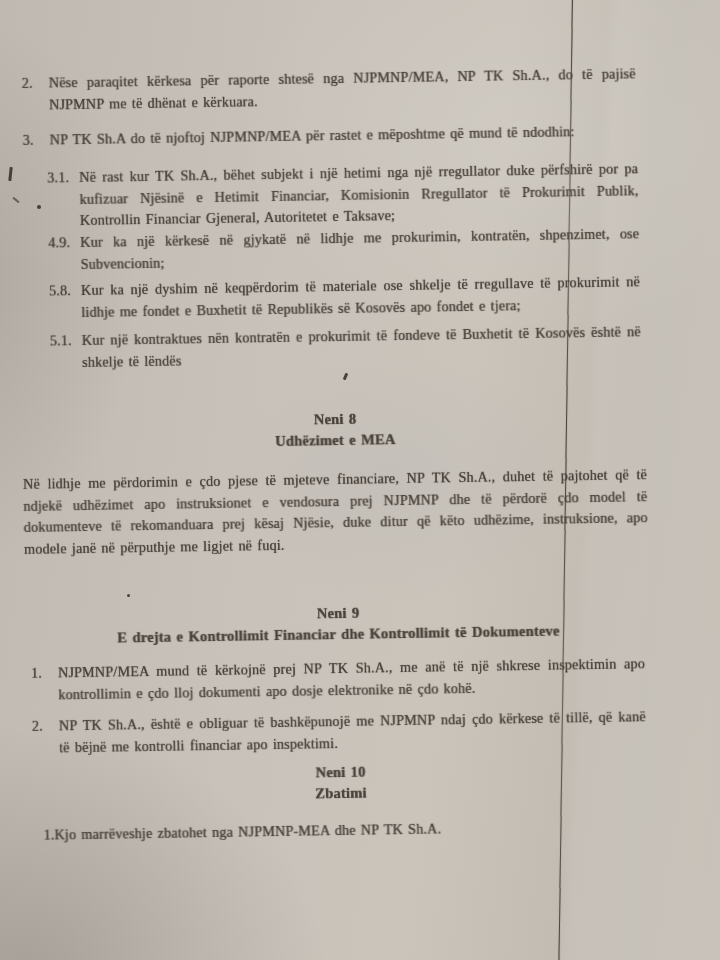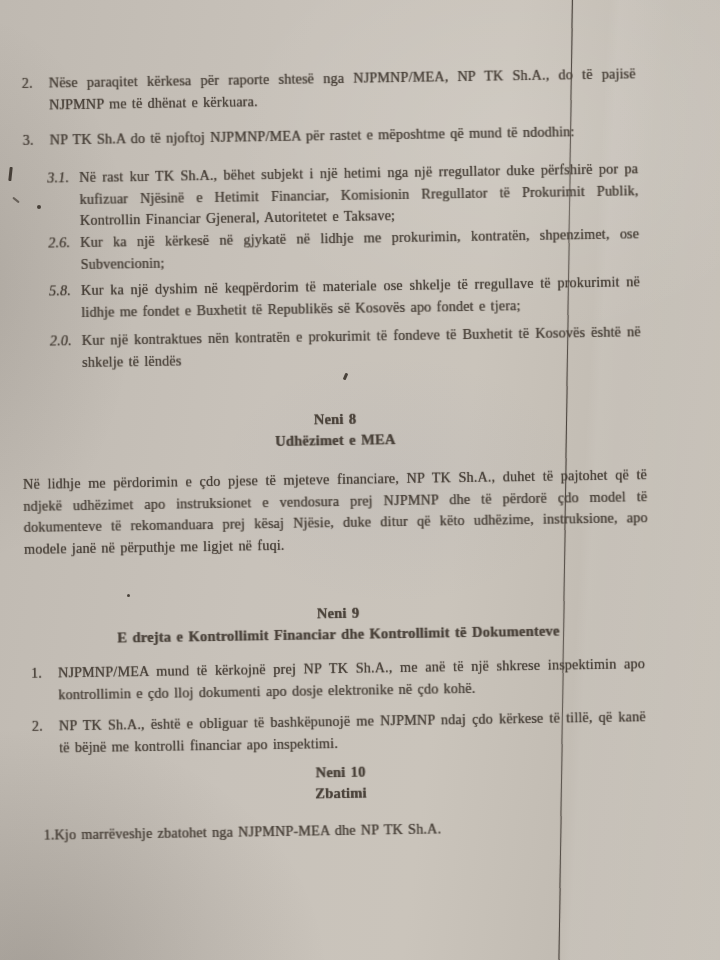--- a/index.html
+++ b/index.html
@@ -36,21 +36,21 @@
     filter:blur(0.3px);
     font-size:14.2px;line-height:21.6px;
     letter-spacing:0.15px;word-spacing:1.5px;
     text-shadow:0 0 0.8px rgba(74,66,58,0.75), 0.4px 0.4px 0.7px rgba(74,66,58,0.30);
   }
   .abs{position:absolute;}
   .li{display:flex;align-items:flex-start;}
   .li .num{flex:0 0 auto;}
   .li .txt{flex:1 1 auto;text-align:justify;}
   .num-main{width:27px;}
-  .num-sub{width:32px;font-style:italic;}
+  .num-sub{width:32px;}
   .heading{font-weight:bold;text-align:center;font-size:14.6px;}
   .para{text-align:justify;}
   .mark{position:absolute;background:rgba(45,38,31,0.82);border-radius:1px;}
   .mark-dot{border-radius:50%;}
 </style>
 </head>
 <body>
 
 <div class="photo">
 
@@ -74,31 +74,31 @@
       <span class="num num-main">3.</span>
       <span class="txt">NP TK Sh.A do të njoftoj NJPMNP/MEA për rastet e mëposhtme që mund të ndodhin:</span>
     </div>
 
     <div class="abs li" style="left:52px;top:163px;width:591px;">
       <span class="num num-sub">3.1.</span>
       <span class="txt">Në rast kur TK Sh.A., bëhet subjekt i një hetimi nga një rregullator duke përfshirë por pa kufizuar Njësinë e Hetimit Financiar, Komisionin Rregullator të Prokurimit Publik, Kontrollin Financiar Gjeneral, Autoritetet e Taksave;</span>
     </div>
 
     <div class="abs li" style="left:52px;top:228px;width:591px;">
-      <span class="num num-sub">2.6.</span>
+      <span class="num num-sub">4.9.</span>
       <span class="txt">Kur ka një kërkesë në gjykatë në lidhje me prokurimin, kontratën, shpenzimet, ose Subvencionin;</span>
     </div>
 
     <div class="abs li" style="left:52px;top:276px;width:591px;">
       <span class="num num-sub">5.8.</span>
       <span class="txt">Kur ka një dyshim në keqpërdorim të materiale ose shkelje të rregullave të prokurimit në lidhje me fondet e Buxhetit të Republikës së Kosovës apo fondet e tjera;</span>
     </div>
 
     <div class="abs li" style="left:52px;top:326px;width:591px;">
-      <span class="num num-sub">2.0.</span>
+      <span class="num num-sub">5.1.</span>
       <span class="txt">Kur një kontraktues nën kontratën e prokurimit të fondeve të Buxhetit të Kosovës është në shkelje të lëndës</span>
     </div>
 
     <div class="abs heading" style="left:24px;top:409px;width:624px;">Neni 8</div>
     <div class="abs heading" style="left:24px;top:430px;width:624px;">Udhëzimet e MEA</div>
     <div class="abs para" style="left:23px;top:469px;width:624px;">Në lidhje me përdorimin e çdo pjese të mjeteve financiare, NP TK Sh.A., duhet të pajtohet që të ndjekë udhëzimet apo instruksionet e vendosura prej NJPMNP dhe të përdorë çdo model të dokumenteve të rekomanduara prej kësaj Njësie, duke ditur që këto udhëzime, instruksione, apo modele janë në përputhje me ligjet në fuqi.</div>
 
     <div class="abs heading" style="left:24px;top:603px;width:624px;">Neni 9</div>
     <div class="abs heading" style="left:24px;top:624px;width:624px;">E drejta e Kontrollimit Financiar dhe Kontrollimit të Dokumenteve</div>
 

